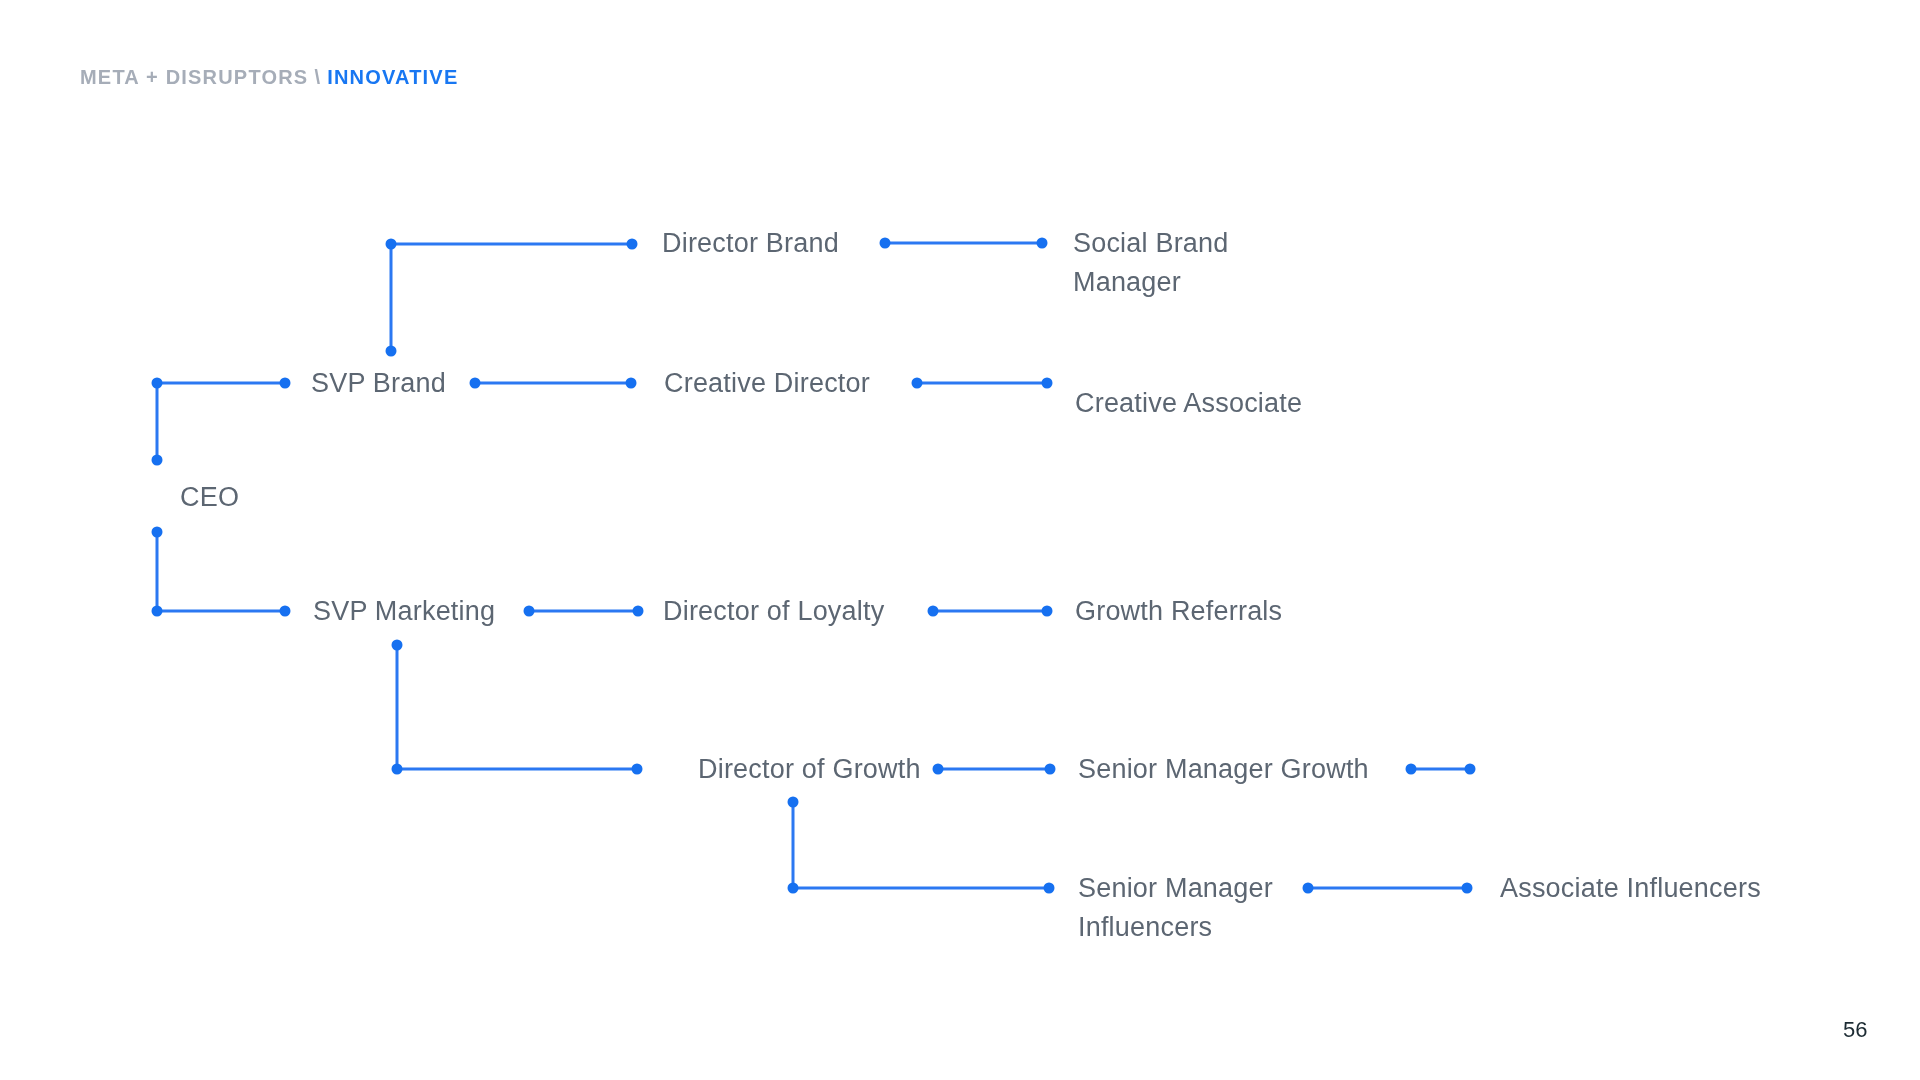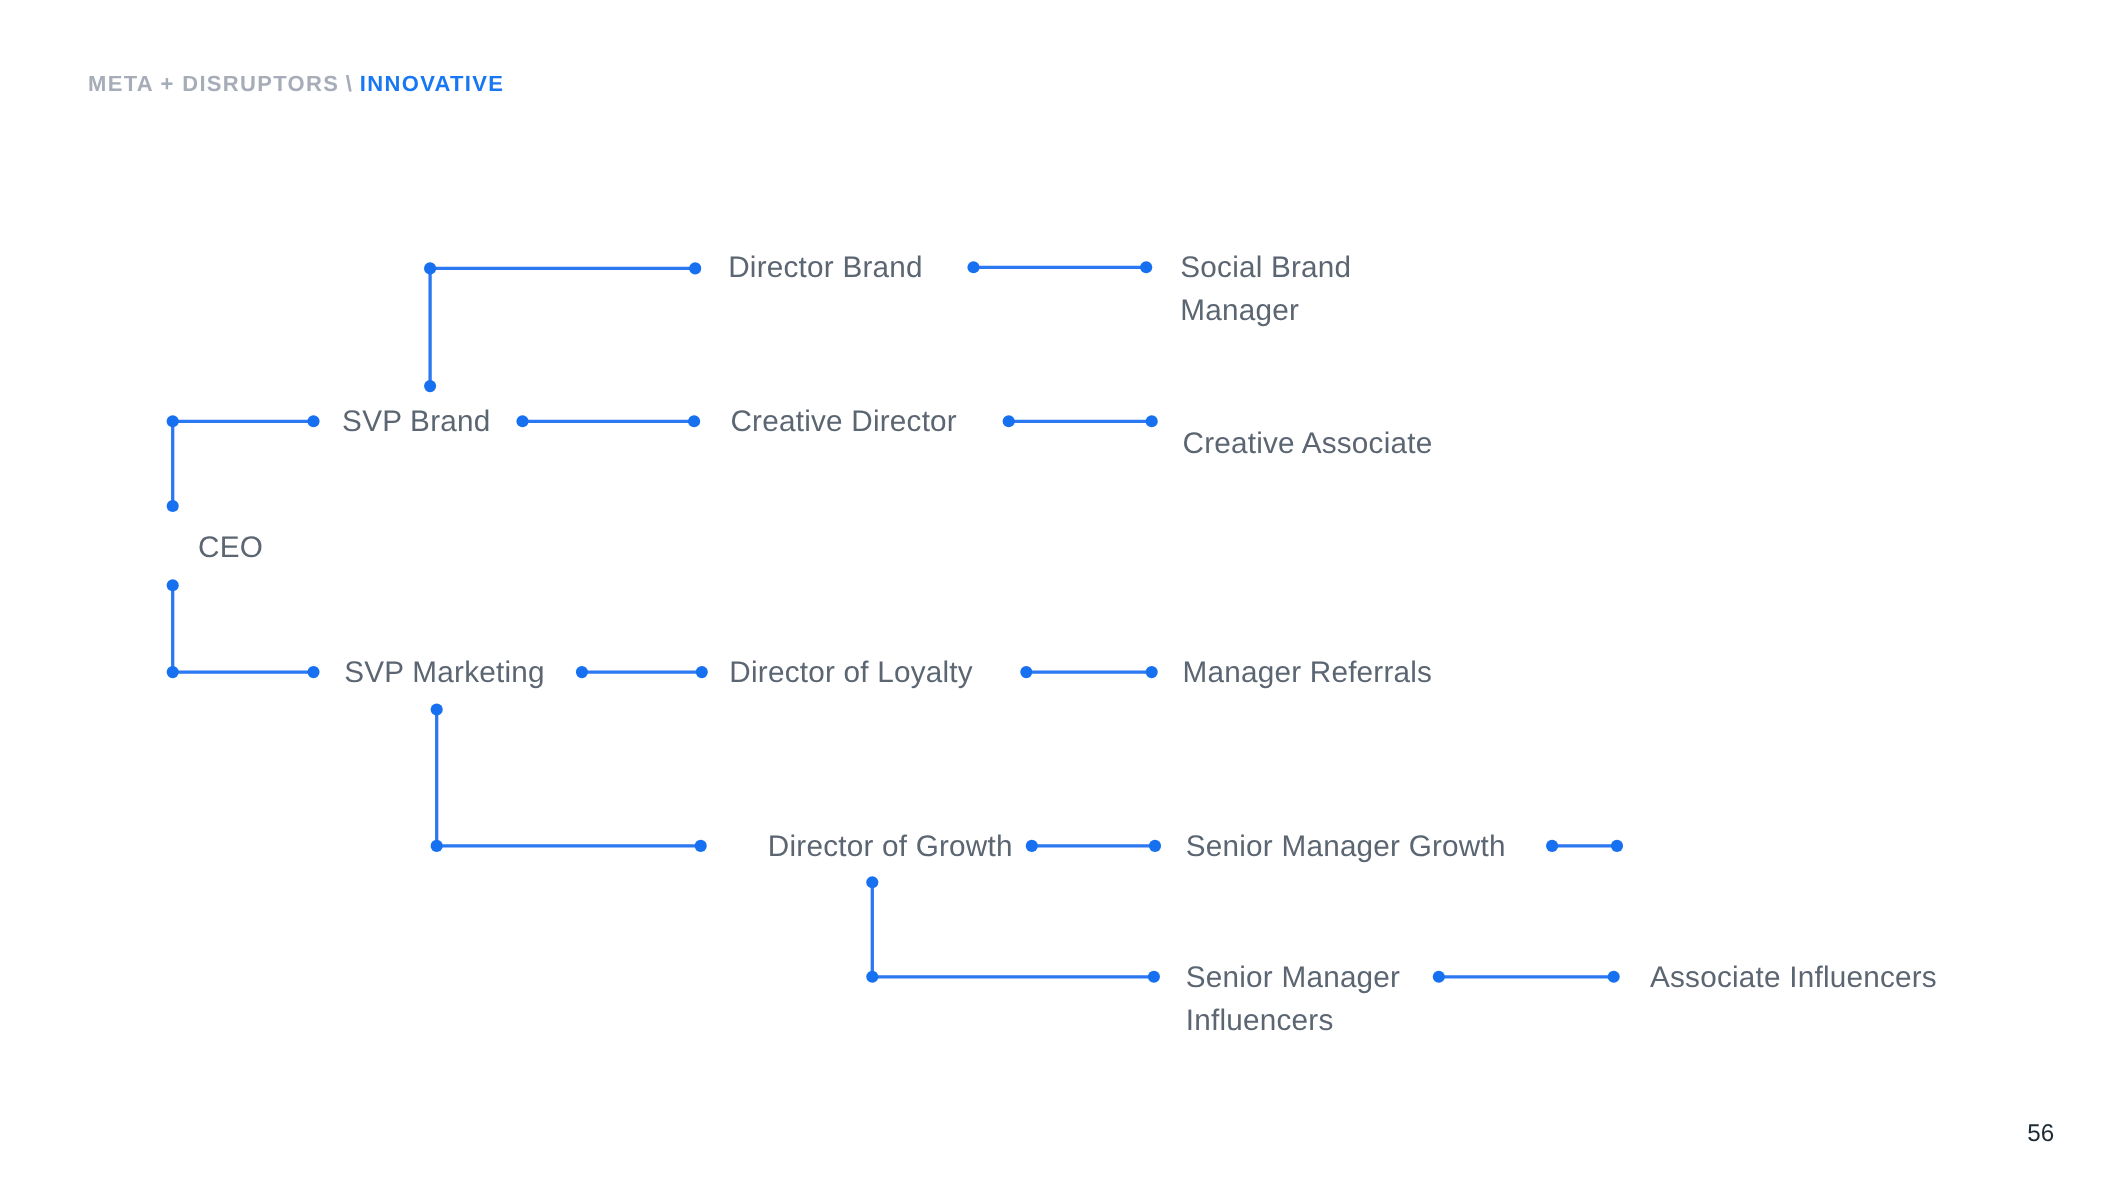--- a/index.html
+++ b/index.html
@@ -121,21 +121,21 @@
         <div>Director of Growth</div>
       </div>
       <div class="org-node" style="left: 1073px; top: 223.5px;">
         <div>Social Brand</div>
         <div>Manager</div>
       </div>
       <div class="org-node" style="left: 1075px; top: 363.5px; margin-top: 20px;">
         <div>Creative Associate</div>
       </div>
       <div class="org-node" style="left: 1075px; top: 591.5px;">
-        <div>Manager Referrals</div>
+        <div>Growth Referrals</div>
       </div>
       <div class="org-node" style="left: 1078px; top: 868.5px;">
         <div>Senior Manager</div>
         <div>Influencers</div>
       </div>
       <div class="org-node" style="left: 1078px; top: 749.5px;">
         <div>Senior Manager Growth</div>
       </div>
       <div class="org-node" style="left: 1500px; top: 868.5px;">
         <div>Associate Influencers</div>

